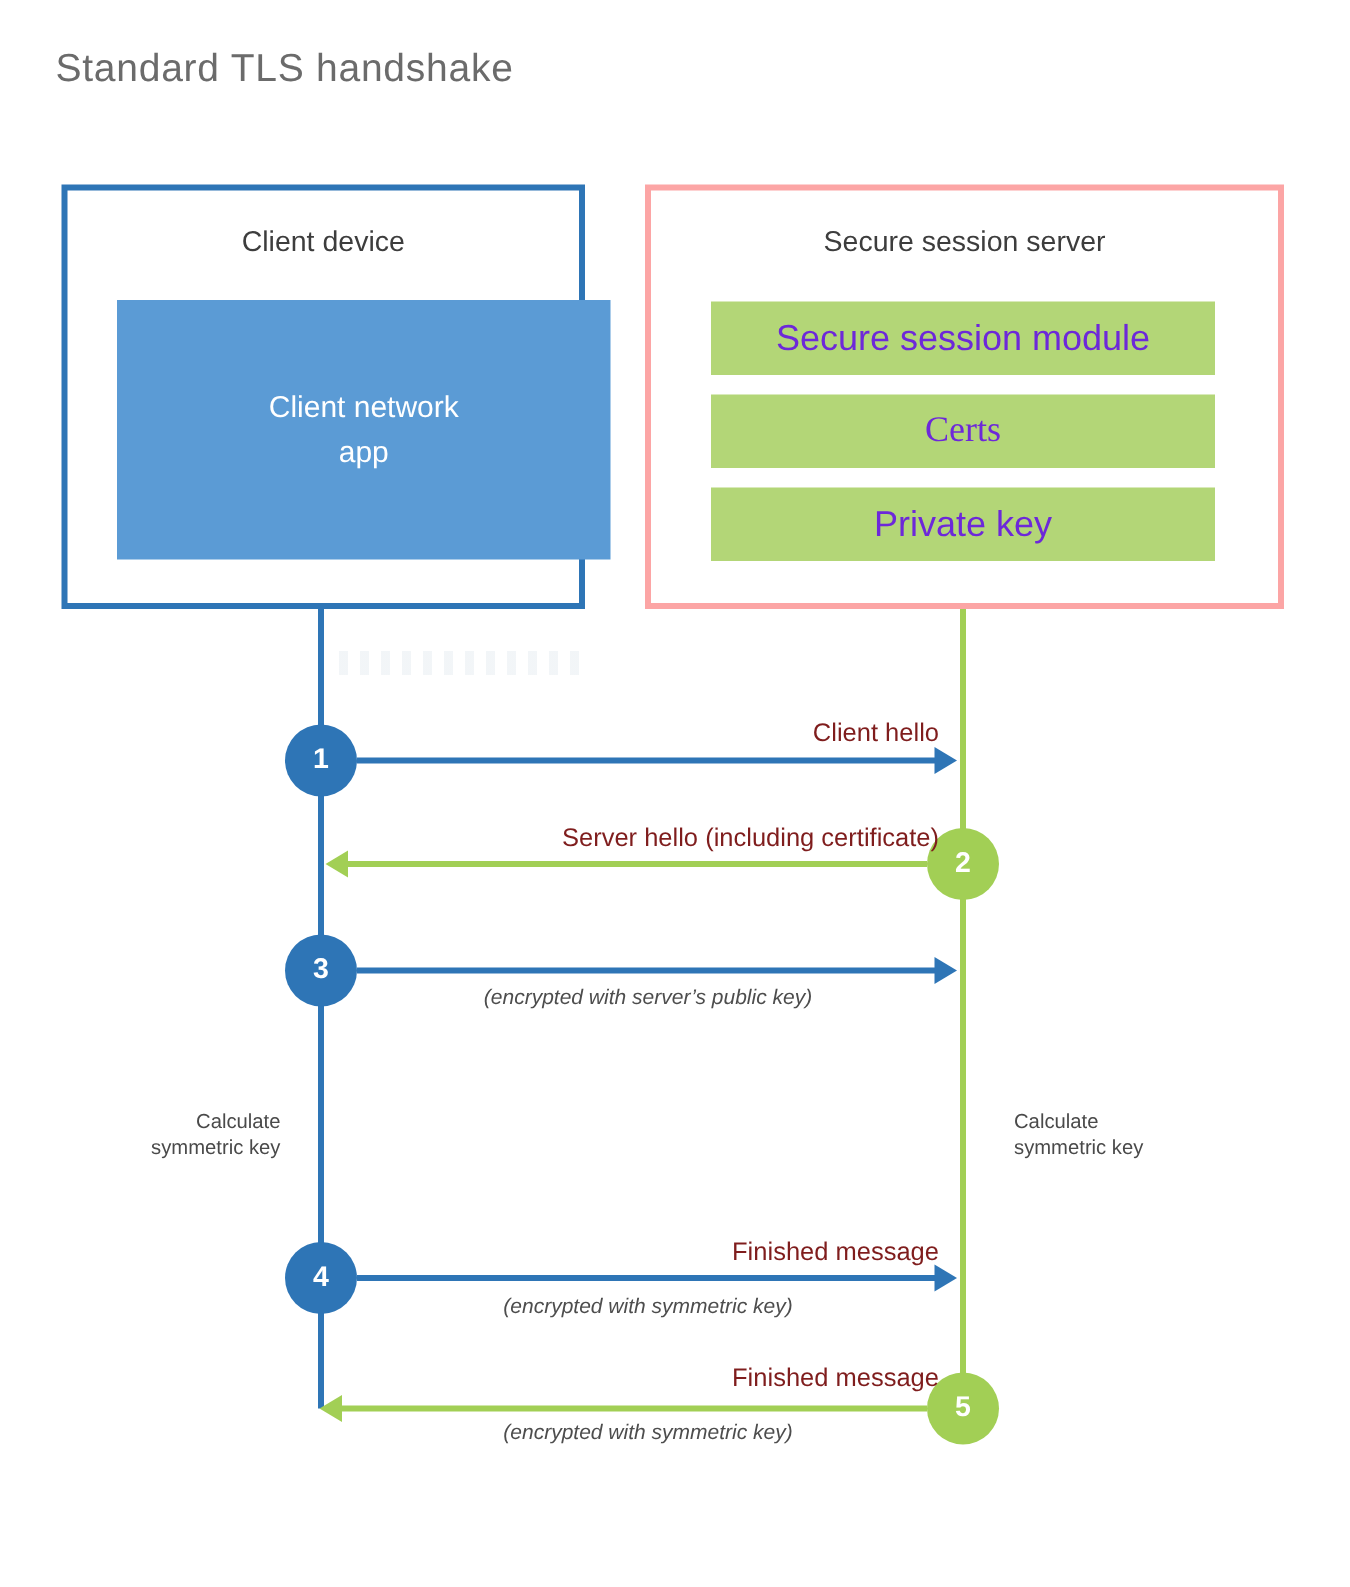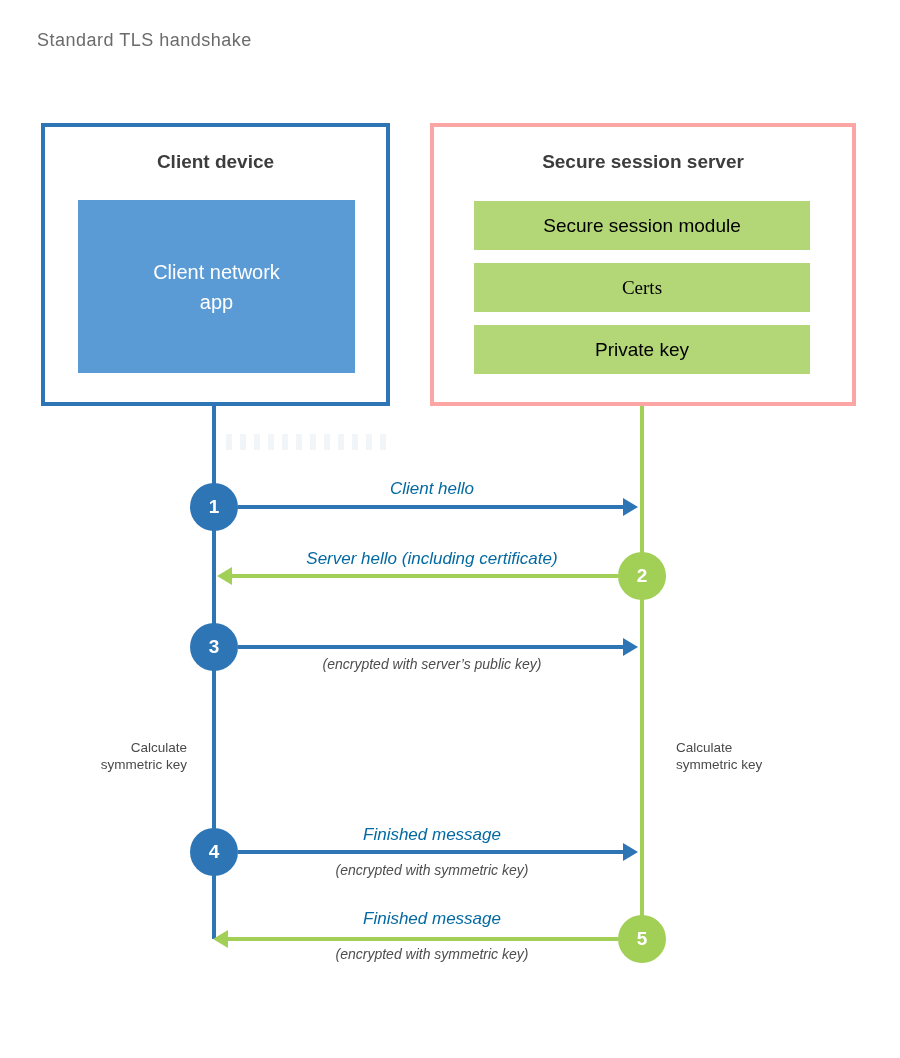--- a/index.html
+++ b/index.html
@@ -9,65 +9,65 @@
     width: 900px;
     height: 1058px;
     background: #ffffff;
     overflow: hidden;
   }
 
   
   .page-title {
     position: absolute;
     left: 37px; top: 30px;
-    font-size: 18px;
+    font-size: 26px;
     font-weight: 300;
     color: #6b6b6b;
     letter-spacing: 0.5px;
   }
 
   
   .device-box {
     position: absolute;
     top: 123px;
     height: 283px;
     box-sizing: border-box;
     background: #ffffff;
   }
   .client-box { left: 41px; width: 349px; border: 4px solid #2e75b6; }
   .server-box { left: 430px; width: 426px; border: 4px solid #fca5a5; }
   .device-title {
     position: absolute;
     left: 0; right: 0; top: 24px;
     text-align: center;
     font-size: 19px;
-    font-weight: bold;
+    font-weight: normal;
     color: #3d3d3d;
   }
   .client-app {
     position: absolute;
     left: 33px; top: 73px;
-    width: 277px; height: 173px;
+    width: 329px; height: 173px;
     background: #5b9bd5;
     color: #ffffff;
     font-size: 20px;
     display: flex;
     align-items: center;
     justify-content: center;
     text-align: center;
     white-space: pre-line;
     line-height: 1.5;
   }
   .server-module {
     position: absolute;
     left: 40px;
     width: 336px; height: 49px;
     background: #b3d677;
-    color: #000000;
-    font-size: 19px;
+    color: #6d28d9;
+    font-size: 24px;
     display: flex;
     align-items: center;
     justify-content: center;
   }
   .module-0 { top: 74px; }
   .module-1 { top: 136px; font-family: Liberation Serif, serif; }
   .module-2 { top: 198px; }
 
   
   .lifeline {
@@ -136,25 +136,24 @@
   .sh4 { left: 238px; top: 850px; width: 386px; }
   .hd4 { left: 623px; top: 843px; }
   .sh5 { left: 227px; top: 937px; width: 391px; }
   .hd5 { left: 213px; top: 930px; }
 
   
   .msg-label {
     position: absolute;
     left: 238px;
     width: 388px;
-    text-align: center;
+    text-align: right;
     font-size: 17px;
-    color: #0369a1;
+    color: #7f1d1d;
     z-index: 4;
-    font-style: italic;
   }
   .msg-sublabel {
     position: absolute;
     left: 238px;
     width: 388px;
     text-align: center;
     font-size: 14px;
     color: #4d4d4d;
     z-index: 4;
     font-style: italic;

